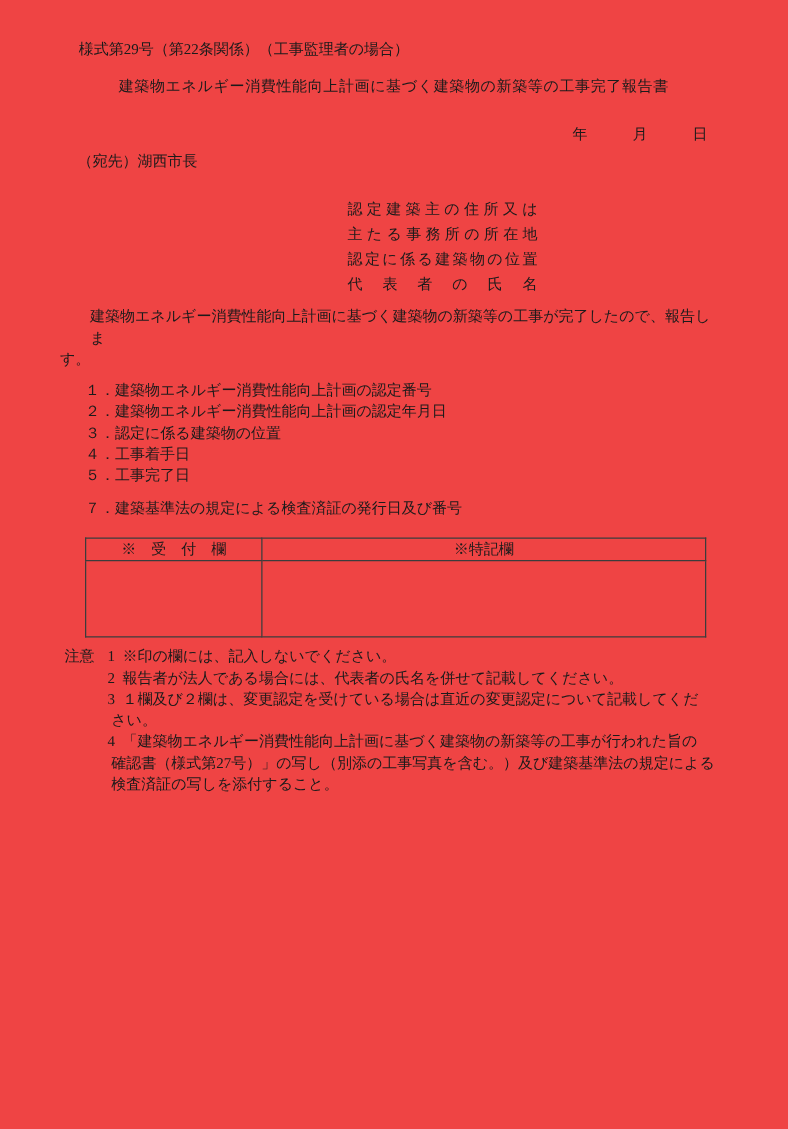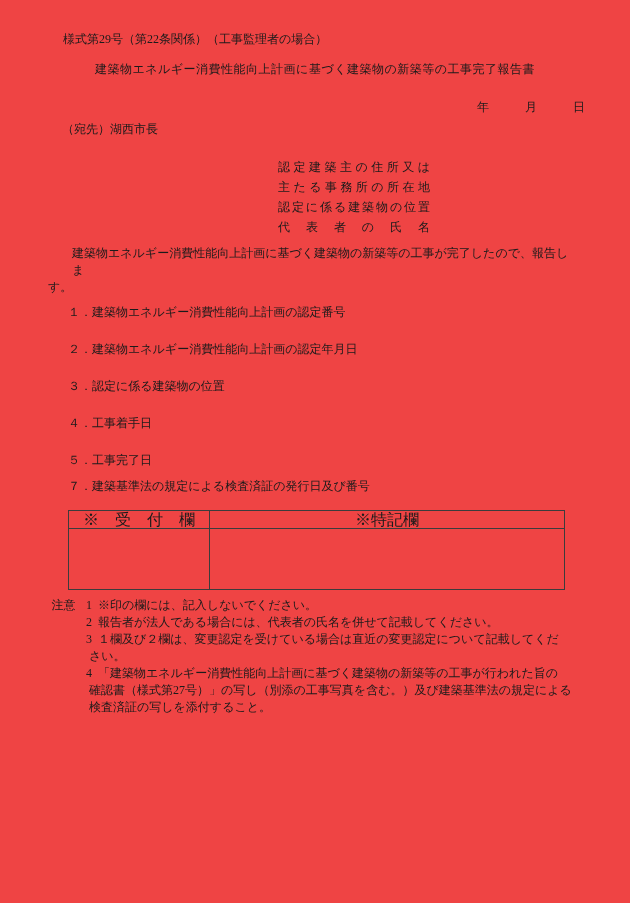--- a/index.html
+++ b/index.html
@@ -15,40 +15,40 @@
     color: #1b1b1b;
     font-family: "Liberation Serif", "DejaVu Serif", serif;
     font-size: 12px;
     line-height: 17px;
     overflow: hidden;
   }
   .pre { white-space: pre; }
 
   #form-number   { padding-top: 31px; margin-left: 63px; }
   #doc-title     { margin-top: 13px; text-align: center; letter-spacing: 0.5px; }
-  #date-line     { margin-top: 21px; text-align: right; padding-right: 45px; }
+  #date-line     { margin-top: 21px; text-align: right; padding-right: 64px; }
   #addressee     { margin-top: 5px; margin-left: 62px; }
 
   #applicant     { margin-top: 19px; margin-left: 278px; width: 152px; }
   .app-line      { line-height: 20px; text-align: justify; text-align-last: justify; }
 
   #intro         { margin-top: 8px; margin-left: 48px; width: 524px; }
   .intro-1       { padding-left: 24px; }
 
-  .item          { margin-top: 20px; margin-left: 68px; }
+  .item          { margin-top: 0; margin-left: 68px; }
   .item-first    { margin-top: 8px; }
   .item6-wrap    { margin-top: 16px; }
   .item6-l1      { margin-left: 68px; }
   .cont-line     { margin-left: 92px; }
   .sub-a         { margin-left: 88px; }
   .sub-b         { margin-left: 162px; }
   #item7         { margin-top: 9px; margin-left: 68px; }
 
   #receipt-table { margin-top: 15px; margin-left: 68px; border-collapse: collapse; width: 497px; table-layout: fixed; }
-  #receipt-table th, #receipt-table td { border: 1px solid #3c3c3c; padding: 0; font-weight: normal; font-size: 16px; }
+  #receipt-table th, #receipt-table td { border: 1px solid #3c3c3c; padding: 0; font-weight: normal; font-size: 12px; }
   #receipt-table th { height: 16px; text-align: center; white-space: pre; }
   .col1 { width: 140px; }
   .body-row td { height: 60px; }
 
   #notes        { margin-top: 7px; margin-left: 47px; }
   .note-row     { display: flex; text-align: center; }
   .note-label   { width: 33px; }
   .note-num     { width: 18px; }
   .note-text    { white-space: pre; }
   .cont .note-text { margin-left: -9px; }

